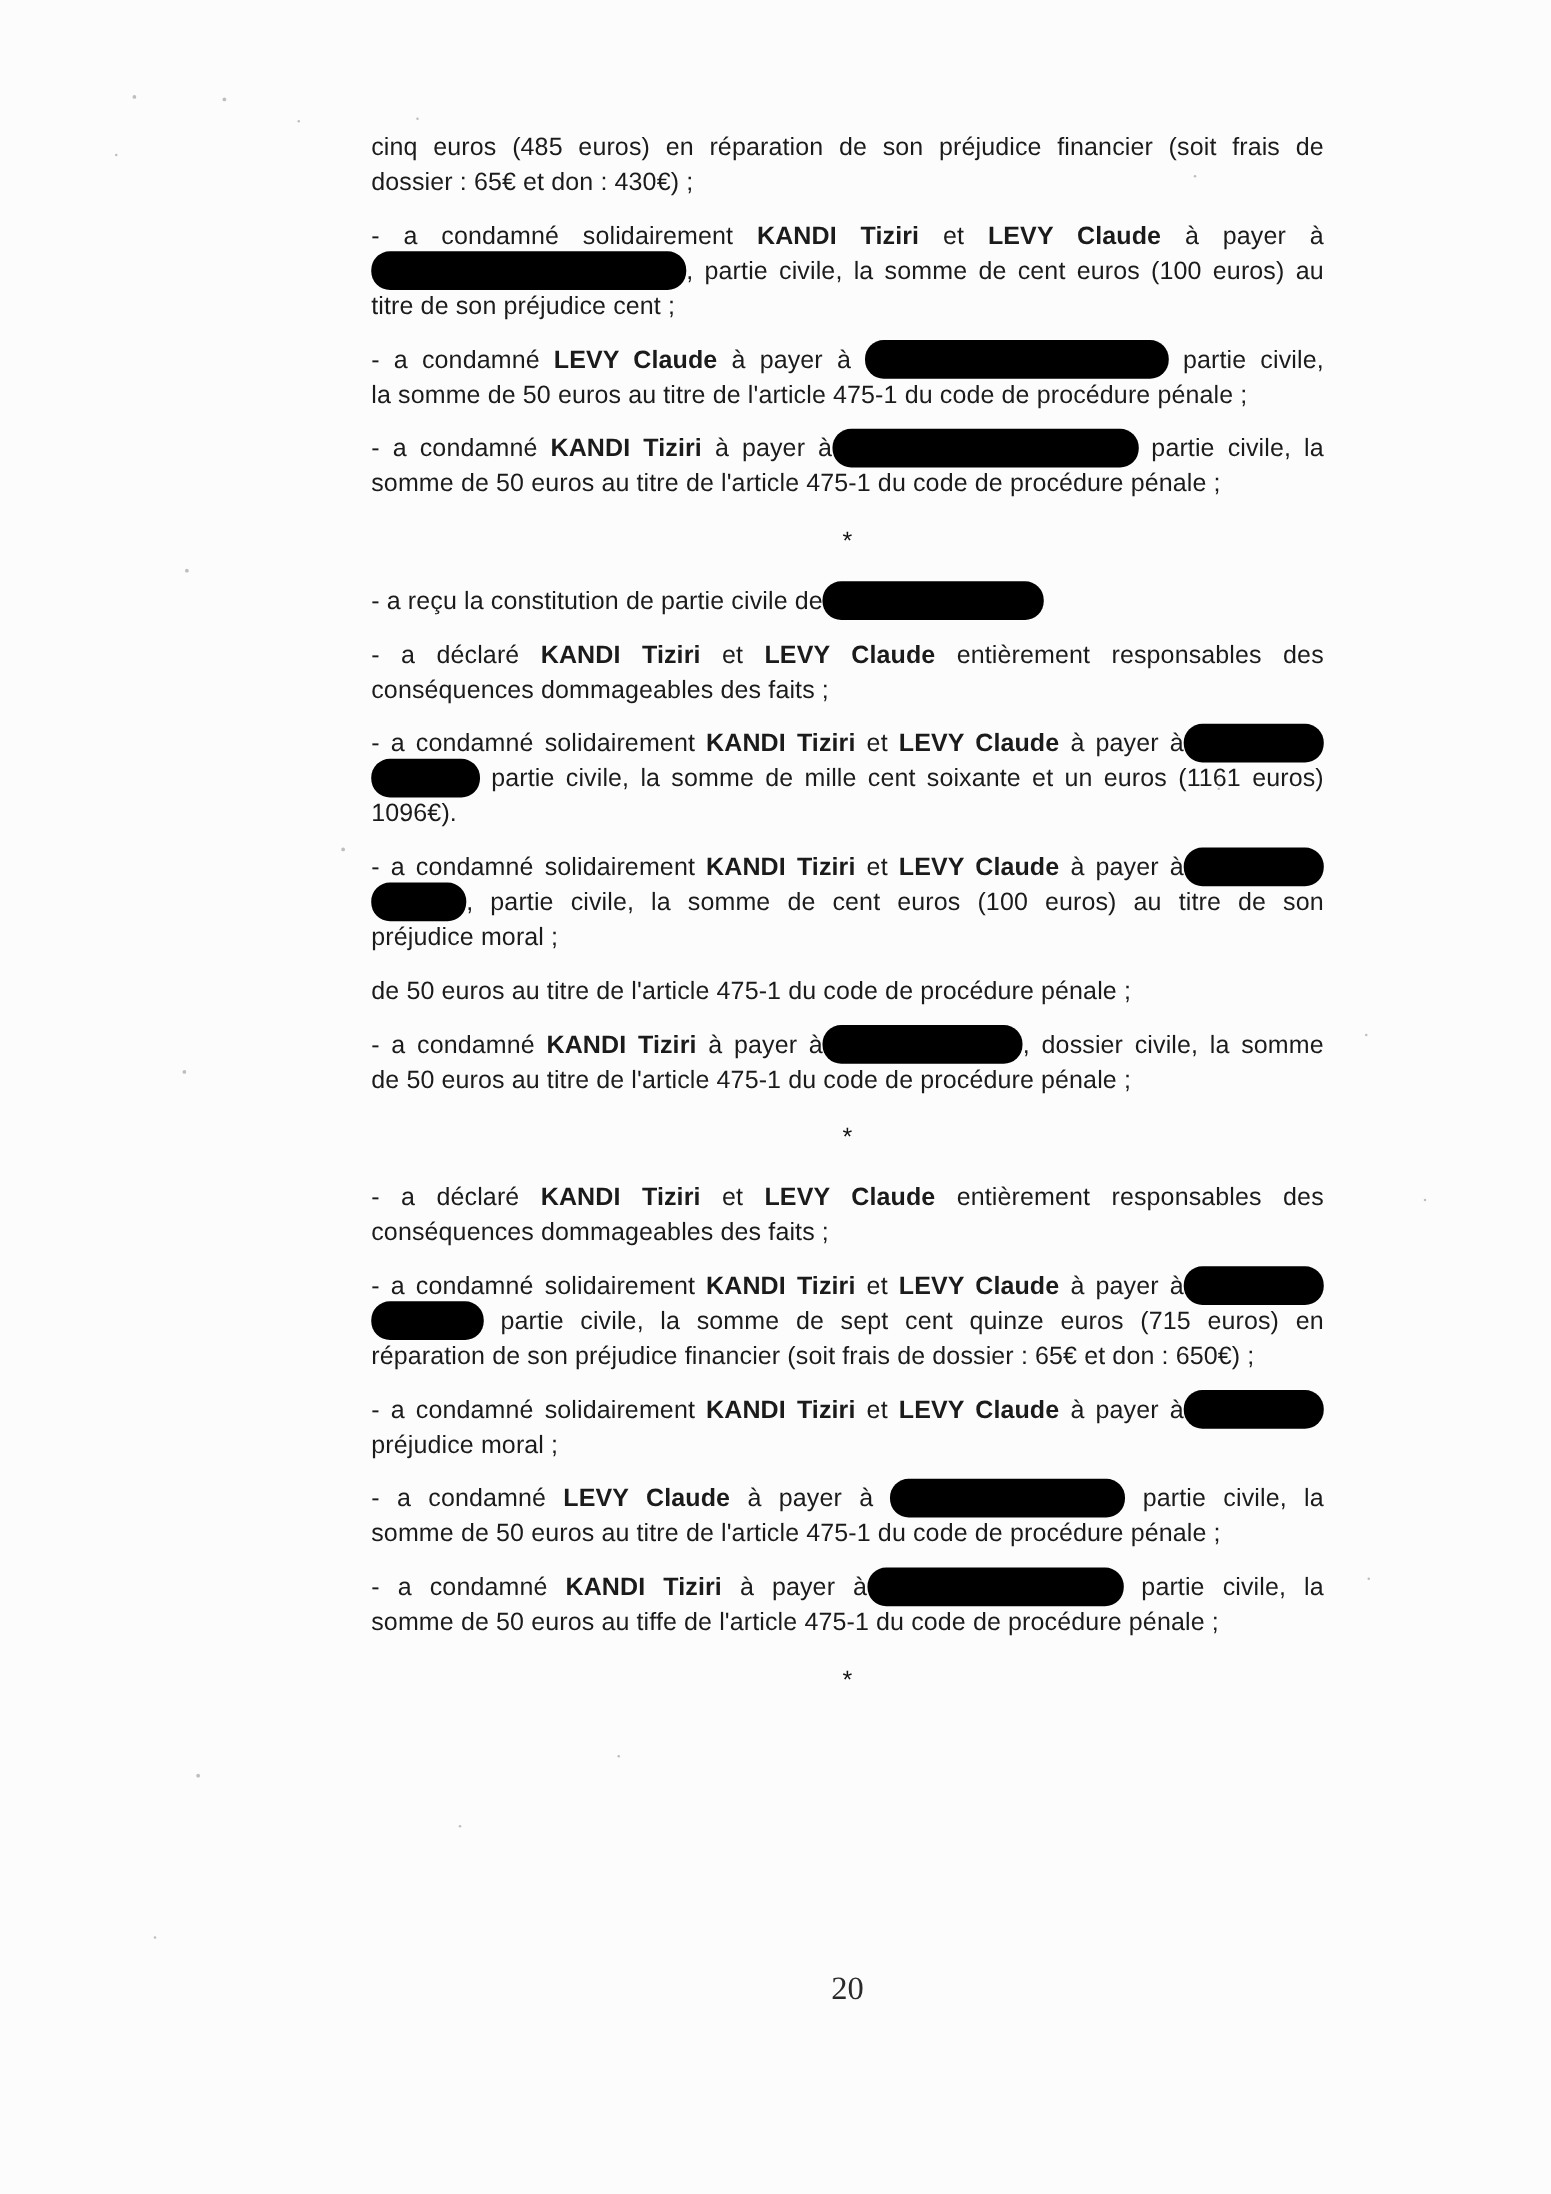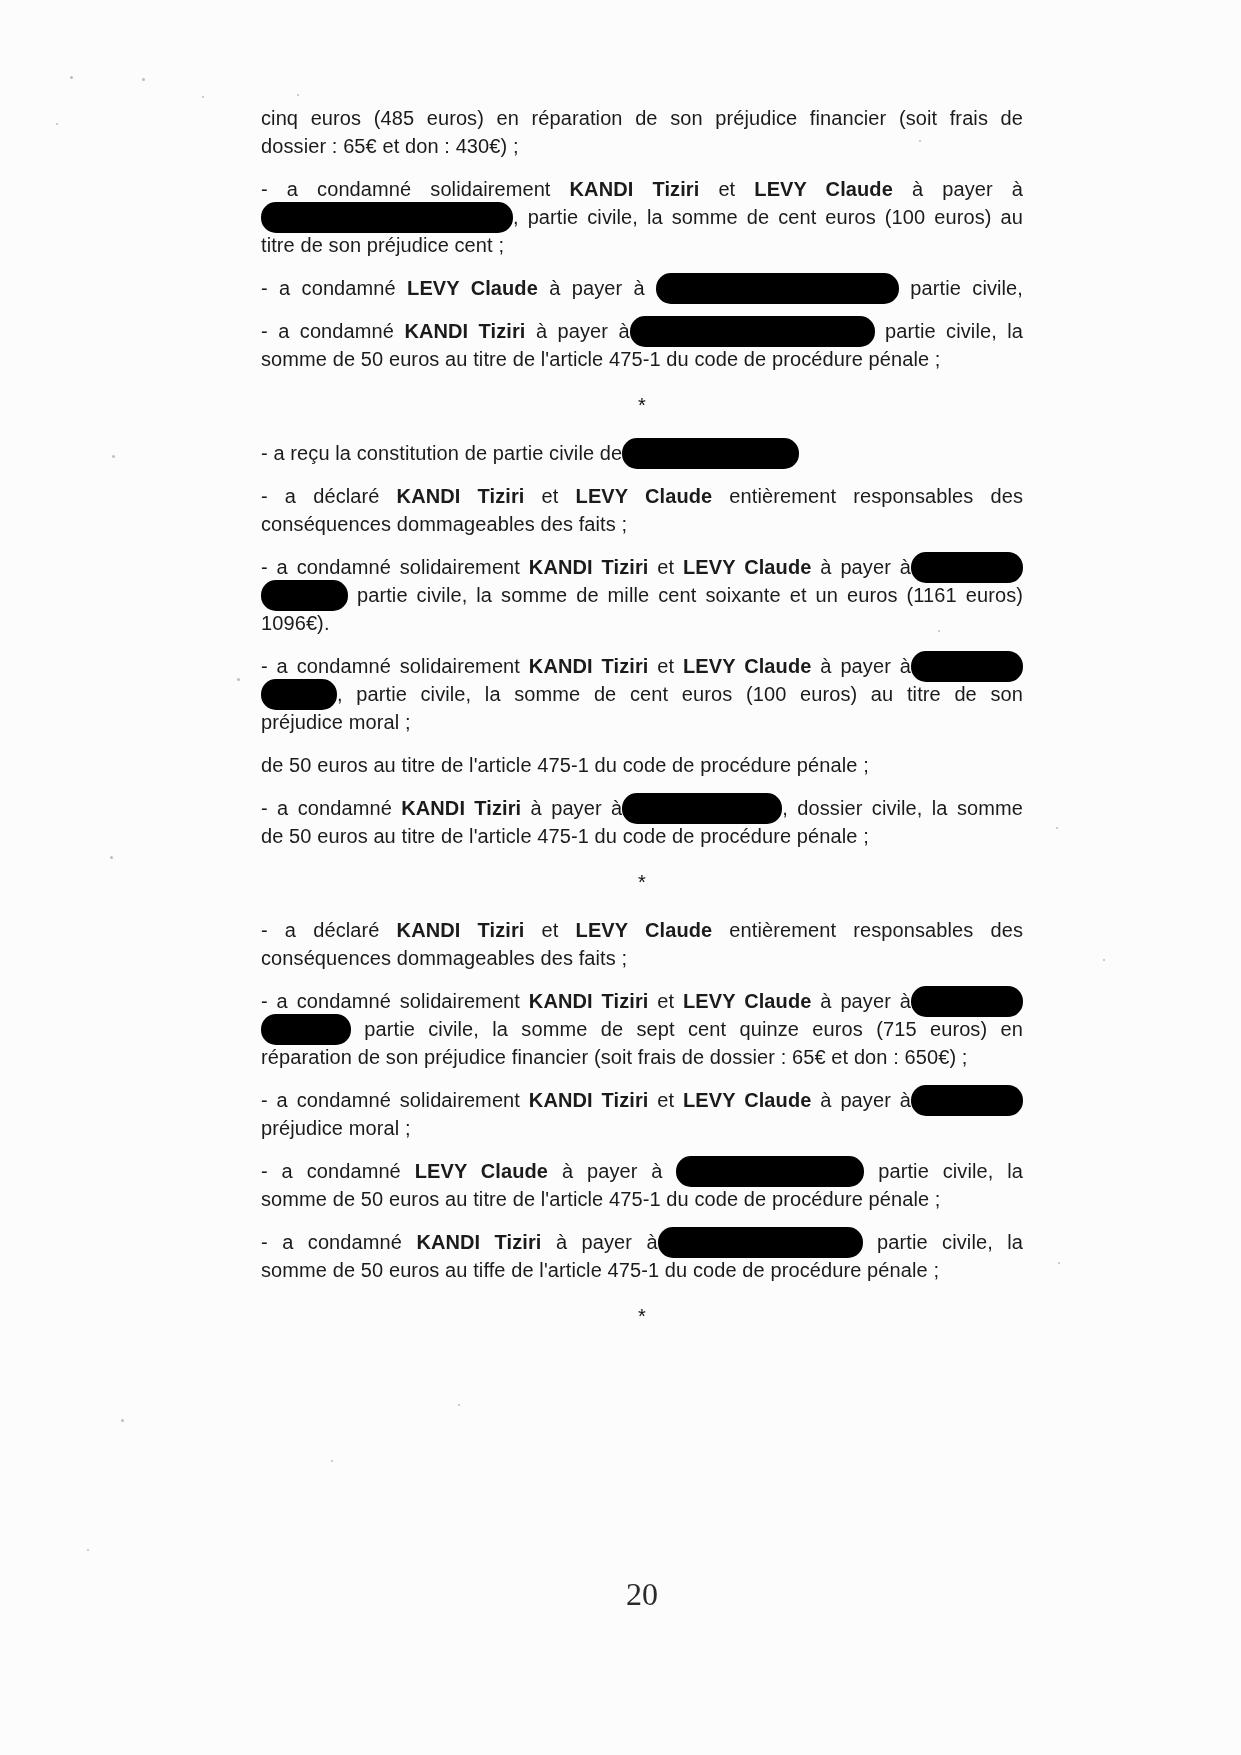--- a/index.html
+++ b/index.html
@@ -4,21 +4,21 @@
 <style>
   html,body{margin:0;padding:0;}
   body{
     width:1241px;height:1755px;
     background:#fcfcfc;
     font-family:"Liberation Sans", sans-serif;
     color:#1b1b1b;
     position:relative;
     overflow:hidden;
   }
-  .page{position:absolute;inset:0;}
+  .page{position:absolute;inset:0;margin-left:36px;}
   .content{
     position:absolute;left:261px;top:104px;width:762px;
   }
   .para{margin:0 0 15px 0;}
   .line{
     font-size:20px;line-height:28px;
     text-align:justify;text-align-last:left;
     letter-spacing:0.1px;
   }
   .line.j{text-align-last:justify;}
@@ -30,21 +30,21 @@
     margin:-8px 0 -6px 0;
   }
   .star{
     text-align:center;font-size:20px;line-height:24px;
     margin:20px 0 22px 0;color:#111;
   }
   .pagenum{
     position:absolute;top:1576px;left:261px;width:762px;
     text-align:center;
     font-family:"Liberation Serif", serif;
-    font-size:32px;color:#2a2a2a;
+    font-size:26px;color:#2a2a2a;
   }
   .speck{
     position:absolute;background:#8a8a8a;border-radius:50%;
     width:3px;height:3px;opacity:.55;
   }
 </style>
 </head>
 <body>
 
 <div class="page">
@@ -53,20 +53,21 @@
         <div class="line j"><span class="run">cinq euros (485 euros) en réparation de son préjudice financier (soit frais de</span></div>
         <div class="line"><span class="run">dossier : 65€ et don : 430€) ;</span></div>
       </div>
       <div class="para">
         <div class="line j"><span class="run">- a condamné solidairement </span><span class="run b">KANDI Tiziri</span><span class="run"> et </span><span class="run b">LEVY Claude</span><span class="run"> à payer à</span></div>
         <div class="line j"><span class="redact" style="width: 252px;"></span><span class="run">, partie civile, la somme de cent euros (100 euros) au</span></div>
         <div class="line"><span class="run">titre de son préjudice cent ;</span></div>
       </div>
       <div class="para">
         <div class="line j"><span class="run">- a condamné </span><span class="run b">LEVY Claude</span><span class="run"> à payer à </span><span class="redact" style="width: 243px;"></span><span class="run"> partie civile,</span></div>
+        <div class="line"><span class="run">la somme de 50 euros au titre de l'article 475-1 du code de procédure pénale ;</span></div>
       </div>
       <div class="para">
         <div class="line j"><span class="run">- a condamné </span><span class="run b">KANDI Tiziri</span><span class="run"> à payer à</span><span class="redact" style="width: 245px;"></span><span class="run"> partie civile, la</span></div>
         <div class="line"><span class="run">somme de 50 euros au titre de l'article 475-1 du code de procédure pénale ;</span></div>
       </div>
       <div class="star">*</div>
       <div class="para">
         <div class="line"><span class="run">- a reçu la constitution de partie civile de</span><span class="redact" style="width: 177px;"></span></div>
       </div>
       <div class="para">

